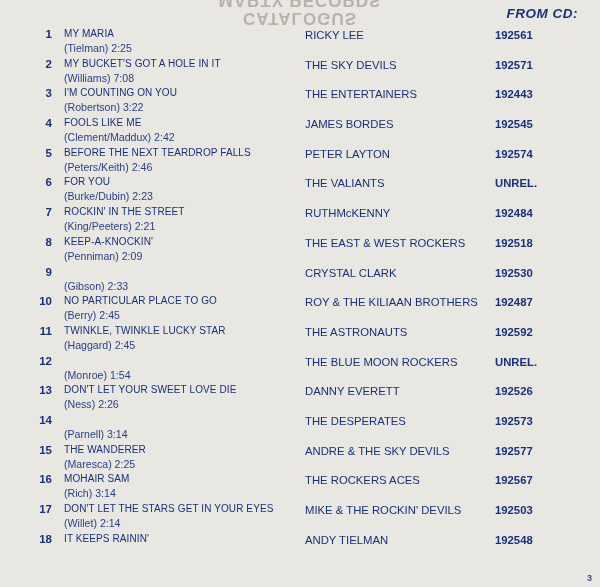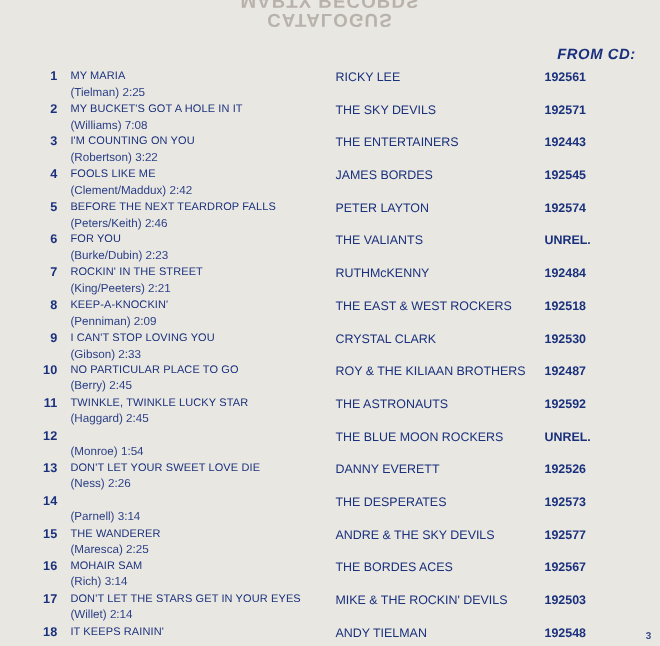--- a/index.html
+++ b/index.html
@@ -36,21 +36,20 @@
     color: #b9b2ac;
     white-space: nowrap;
   }
   .ghost-line.g1 { top: -10px; }
   .ghost-line.g2 { top: 8px; }
 
   .page {
     position: absolute;
     inset: 0;
     padding: 0;
-    margin-top: 36px;
   }
 
   .fromcd {
     position: absolute;
     top: 6px;
     right: 22px;
     font-style: italic;
     font-weight: bold;
     font-size: 13.5px;
     letter-spacing: 0.5px;
@@ -194,21 +193,20 @@
       </div>
       <div class="track">
         <div class="num">8</div>
         <div class="title">KEEP-A-KNOCKIN'</div>
         <div class="credit">(Penniman) 2:09</div>
         <div class="artist">THE EAST &amp; WEST ROCKERS</div>
         <div class="cdnum">192518</div>
       </div>
       <div class="track">
         <div class="num">9</div>
-        <div class="title">I CAN'T STOP LOVING YOU</div>
         <div class="credit">(Gibson) 2:33</div>
         <div class="artist">CRYSTAL CLARK</div>
         <div class="cdnum">192530</div>
       </div>
       <div class="track">
         <div class="num">10</div>
         <div class="title">NO PARTICULAR PLACE TO GO</div>
         <div class="credit">(Berry) 2:45</div>
         <div class="artist">ROY &amp; THE KILIAAN BROTHERS</div>
         <div class="cdnum">192487</div>
@@ -243,21 +241,21 @@
         <div class="num">15</div>
         <div class="title">THE WANDERER</div>
         <div class="credit">(Maresca) 2:25</div>
         <div class="artist">ANDRE &amp; THE SKY DEVILS</div>
         <div class="cdnum">192577</div>
       </div>
       <div class="track">
         <div class="num">16</div>
         <div class="title">MOHAIR SAM</div>
         <div class="credit">(Rich) 3:14</div>
-        <div class="artist">THE BORDES ACES</div>
+        <div class="artist">THE ROCKERS ACES</div>
         <div class="cdnum">192567</div>
       </div>
       <div class="track">
         <div class="num">17</div>
         <div class="title">DON'T LET THE STARS GET IN YOUR EYES</div>
         <div class="credit">(Willet) 2:14</div>
         <div class="artist">MIKE &amp; THE ROCKIN' DEVILS</div>
         <div class="cdnum">192503</div>
       </div>
       <div class="track">

